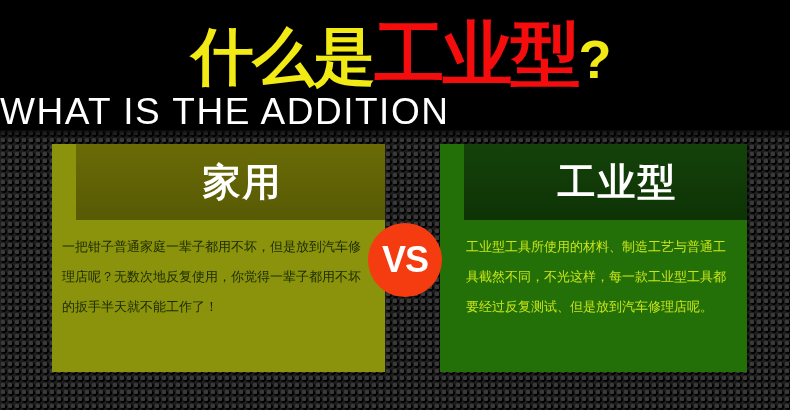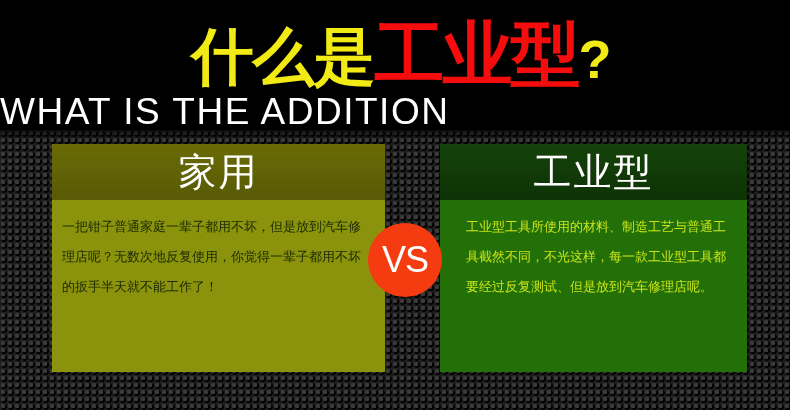--- a/index.html
+++ b/index.html
@@ -43,41 +43,41 @@
     color:#ffffff;font-size:37px;line-height:40px;
     font-weight:normal;letter-spacing:1.5px;
   }
   
   .card{
     position:absolute;overflow:hidden;
   }
   #card-left{left:52px;top:144px;width:333px;height:228px;background:#8A930B;}
   #card-right{left:440px;top:144px;width:307px;height:228px;background:#237008;}
   .card-header{
-    height:56px;width:100%;
+    height:76px;width:100%;
     display:flex;align-items:center;justify-content:center;
-    color:#ffffff;font-size:38px;font-weight:normal;letter-spacing:2px;
+    color:#ffffff;font-size:38px;font-weight:bold;letter-spacing:2px;margin-left:24px;
   }
   #hdr-left{background:linear-gradient(to bottom,#6a6b06 0%,#585a05 100%);}
   #hdr-right{background:linear-gradient(to bottom,#14420a 0%,#0e3305 100%);}
   .card-body{
     padding:12px 16px 0 10px;
     font-size:13px;line-height:30px;
     letter-spacing:0px;
     text-align:left;
   }
   #body-left{color:#1c2a00;}
   #body-right{color:#C9E41A;padding-left:26px;padding-right:10px;}
   
   #vs-badge{
     position:absolute;left:368px;top:223px;width:74px;height:74px;
     border-radius:50%;
     background:#F53C10;
     display:flex;align-items:center;justify-content:center;
-    color:#ffffff;font-size:36px;font-weight:normal;letter-spacing:-1px;
+    color:#ffffff;font-size:36px;font-weight:bold;letter-spacing:-1px;
     box-shadow:0 0 0 0 rgba(0,0,0,0);
   }
 </style>
 </head>
 <body>
 
 <div id="stage">
 
   <div id="texture"></div>
   <div id="topfade"></div>

